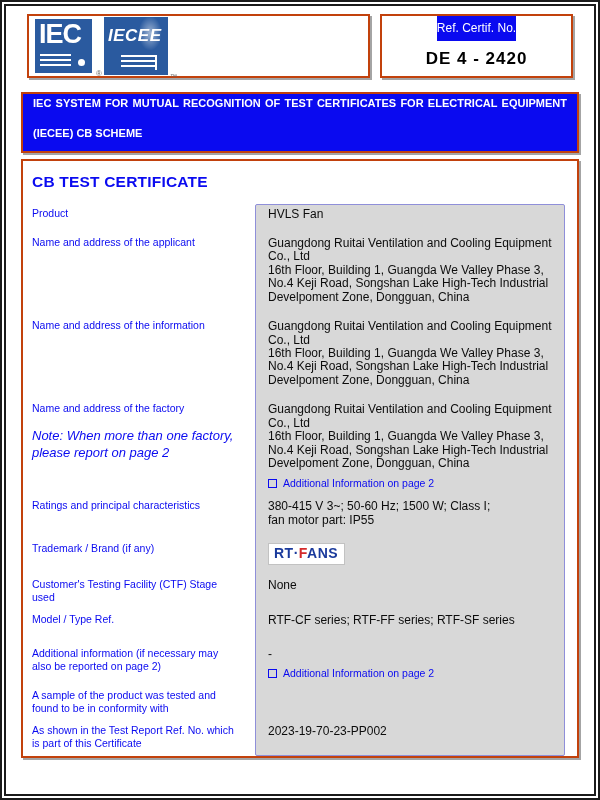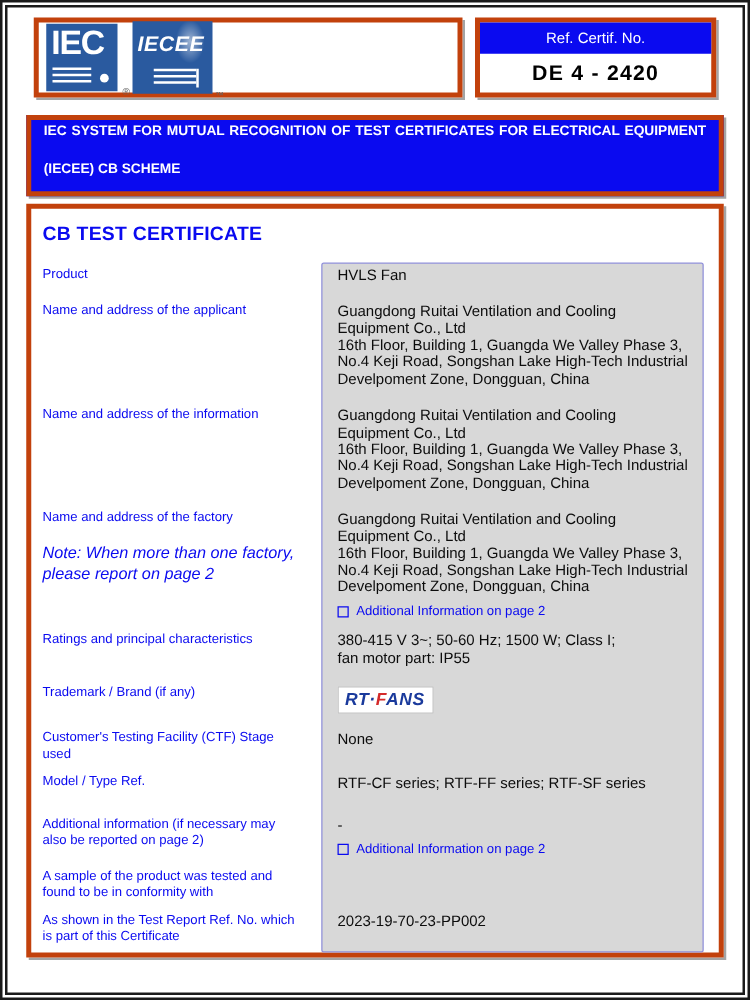--- a/index.html
+++ b/index.html
@@ -8,39 +8,39 @@
     --panel-gray:#d8d8d8;
     --panel-border:#8f8fd9;
     --footer-gray:#e2e2e2;
     --sig-green:#3fae5c;
   }
   *{box-sizing:border-box;}
   html,body{margin:0;padding:0;}
   body{width:600px;height:800px;background:#fff;font-family:"Liberation Sans","DejaVu Sans",sans-serif;}
   .page{width:600px;height:800px;border:6px double #1a1a1a;background:#fff;display:flex;flex-direction:column;overflow:hidden;}
   .content{flex:1;padding:6px 15px 0 15px;display:flex;flex-direction:column;}
-  .box{border:4px solid #c2410c;box-shadow:2px 2px 0 rgba(90,90,90,.55);background:#fff;}
+  .box{border:2px solid #c2410c;box-shadow:2px 2px 0 rgba(90,90,90,.55);background:#fff;}
 
   
   .header-row{display:flex;gap:10px;height:64px;margin:2px 6px 0 6px;}
   .logo-box{flex:1;display:flex;align-items:center;gap:12px;padding:3px 6px;}
   .iec-logo{width:57px;height:54px;background:var(--logo-blue);position:relative;flex:none;}
   .iec-text{position:absolute;top:0;left:4px;color:#fff;font-weight:bold;font-size:27px;line-height:30px;letter-spacing:-1px;}
   .iec-lines{position:absolute;left:5px;bottom:7px;}
   .iec-lines div{width:31px;height:2.5px;background:#fff;margin-top:2.5px;}
   .iec-dot{position:absolute;right:7px;bottom:7px;width:7px;height:7px;border-radius:50%;background:#fff;}
   .iec-reg{position:absolute;right:-10px;bottom:-5px;font-size:8px;color:#666;}
   .iecee-logo{width:64px;height:58px;background:var(--logo-blue);position:relative;flex:none;}
   .iecee-glow{position:absolute;inset:0;background:radial-gradient(ellipse 16px 24px at 72% 28%,rgba(255,255,255,.55),rgba(255,255,255,0) 72%);}
   .iecee-text{position:absolute;top:9px;left:4px;color:#fff;font-weight:bold;font-style:italic;font-size:17px;letter-spacing:.5px;}
   .iecee-lines{position:absolute;left:17px;bottom:8px;}
   .iecee-lines div{width:34px;height:2.5px;background:#fff;margin-top:2.5px;}
   .iecee-tick{position:absolute;right:11px;bottom:5px;width:2.5px;height:15px;background:#fff;}
   .iecee-tm{position:absolute;right:-9px;bottom:-5px;font-size:7px;color:#666;}
-  .ref-box{width:193px;display:flex;flex-direction:column;}
+  .ref-box{width:193px;display:flex;flex-direction:column;align-items:center;}
   .ref-label{background:var(--blue);color:#fff;text-align:center;font-size:12px;padding:5px 0 6px;}
   .ref-value{flex:1;display:flex;align-items:center;justify-content:center;font-size:17px;font-weight:bold;letter-spacing:1px;color:#000;}
 
   
   .banner{margin:14px 0 0 0;background:var(--blue);color:#fff;padding:2px 10px 10px 10px;font-size:11px;font-weight:bold;line-height:1.35;}
   .banner-line1{text-align:justify;}
   .banner-line1::after{content:"";display:inline-block;width:100%;}
 
   
   .main-box{margin-top:6px;padding:6px 12px 0 6px;margin-bottom:3px;}
@@ -57,21 +57,21 @@
   .v-applicant{padding-bottom:12px;}
   .v-manufacturer{padding-bottom:12px;}
   .v-factory{padding-bottom:7px;}
   .v-ratings{padding-bottom:12px;}
   .v-trademark{padding-bottom:10px;}
   .v-ctf{padding-bottom:13px;}
   .v-model{padding-bottom:16px;}
   .v-additional{padding-bottom:6px;}
   .v-standards{padding-bottom:22px;}
   .v-testreport{padding-bottom:8px;}
-  .brand{display:inline-block;background:#fff;border:1px solid #c2c2c2;padding:1px 6px 2px 5px;font-style:italic;font-weight:bold;font-size:14px;letter-spacing:.5px;line-height:1.2;}
+  .brand{display:inline-block;background:#fff;border:1px solid #c2c2c2;padding:1px 6px 2px 5px;font-weight:bold;font-size:14px;letter-spacing:.5px;line-height:1.2;}
   .brand-rt,.brand-ans{color:#1a3a9c;}
   .brand-f{color:#d42a2a;}
 </style>
 </head>
 <body>
 
 <div class="page">
   <div class="content">
 
     <div class="header-row">

